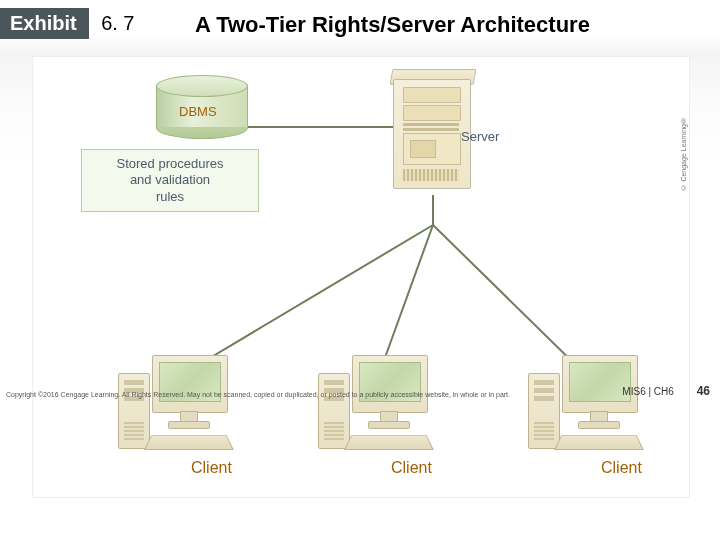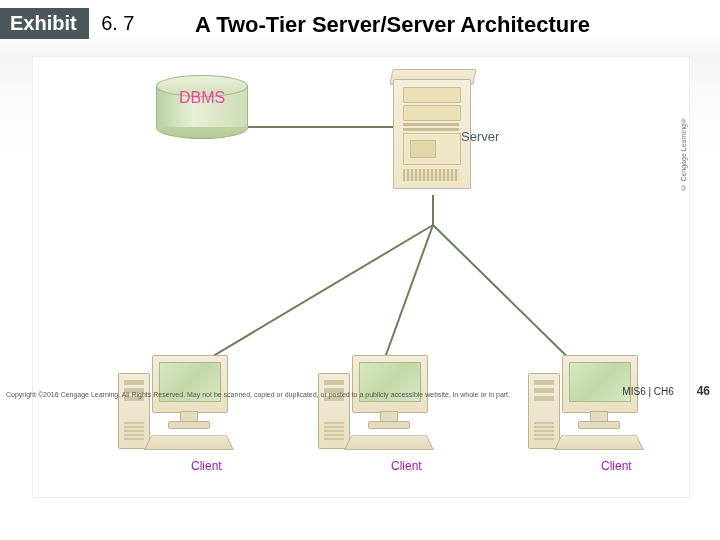--- a/index.html
+++ b/index.html
@@ -5,21 +5,21 @@
 html,body{margin:0;padding:0;width:720px;height:540px;font-family:Arial,Helvetica,sans-serif;background:#fff;overflow:hidden}
 .page{position:relative;width:720px;height:404px;background:linear-gradient(#fff 0,#fff 35px,#f4f4f4 55px,#fbfbfb 100px,#fff 160px,#fff 100%)}
 .header{position:absolute;top:8px;left:0;right:0;height:40px}
 .exh-badge{display:inline-block;background:#4a5659;color:#fff;padding:4px 12px 4px 10px;font-weight:700;font-size:20px}
 .exh-num{display:inline-block;color:#000;font-size:20px;margin-left:8px;vertical-align:top;padding-top:4px}
 .title{position:absolute;left:195px;top:4px;font-size:22px;font-weight:700;color:#000}
 .diagram{position:absolute;top:56px;left:32px;width:656px;height:440px;background:#fff;border:1px solid #eee}
 svg{position:absolute;top:0;left:0}
 .note-box{position:absolute;border:1px solid #b9cfa3;background:#f4f9ee;color:#4b5b6a;font-size:13px;padding:6px 8px;line-height:1.25}
 .lbl{position:absolute;font-size:13px;color:#4a5c6b}
-.lbl-client{font-size:12px;color:#a21caf}
+.lbl-client{font-size:16px;color:#a16207}
 .copyright-side{position:absolute;right:2px;top:60px;font-size:7px;color:#777;writing-mode:vertical-rl;transform:rotate(180deg)}
 .footer{position:absolute;left:6px;bottom:6px;font-size:7px;color:#555}
 .footer-right{position:absolute;right:10px;bottom:6px;font-size:10px;color:#333}
 .pagenum{font-weight:700;font-size:12px;margin-left:20px}
 
 .server{position:absolute;width:78px;height:110px}
 .srv-body{position:absolute;inset:0;background:linear-gradient(#f4eedc,#efe6c9);border:1px solid #bba;border-radius:2px}
 .srv-top{position:absolute;left:-2px;top:-10px;width:82px;height:14px;background:linear-gradient(#f3edd6,#e9dfbe);border:1px solid #bba;border-radius:2px;transform:skewX(-10deg)}
 .srv-panel{position:absolute;left:10px;width:56px;height:14px;background:#eadfb7;border:1px solid #c9bd93;border-radius:1px}
 .srv-slot{position:absolute;left:10px;width:56px;height:3px;background:#c9bd93}
@@ -42,42 +42,47 @@
 .tower:after{content:"";position:absolute;left:5px;top:48px;width:20px;height:20px;background:repeating-linear-gradient(#cfc6a3 0 2px,#e8e0c3 2px 4px)}
 .kb{position:absolute;left:30px;top:78px;width:80px;height:16px;background:linear-gradient(#efe8cf,#e2d9b9);border:1px solid #bdb48f;transform:perspective(60px) rotateX(35deg)}
 </style>
 </head>
 <body>
 <div class="page">
 
 <div class="header">
   <span class="exh-badge">Exhibit</span>
   <span class="exh-num">6. 7</span>
-  <span class="title">A Two-Tier Server/Server Architecture</span>
+  <span class="title">A Two-Tier Rights/Server Architecture</span>
 </div>
 
 <div class="diagram">
 
   <svg width="656" height="440">
     <g stroke="#6f7d5a" stroke-width="2" fill="none">
       <line x1="215" y1="70" x2="360" y2="70"></line>
       <line x1="400" y1="138" x2="400" y2="168"></line>
       <line x1="400" y1="168" x2="145" y2="320"></line>
       <line x1="400" y1="168" x2="345" y2="320"></line>
       <line x1="400" y1="168" x2="555" y2="320"></line>
     </g>
   </svg>
 
   <div class="cyl" style="left:123px;top:18px">
     <div class="cyl-bot"></div>
         <div class="cyl-body"></div>
         <div class="cyl-top"></div>
   </div>
-  <div class="lbl" style="left:146px;top:32px;color:#ec4899;font-size:16px">DBMS</div>
+  <div class="lbl" style="left:146px;top:47px;color:#a16207;font-size:13px">DBMS</div>
 
+  <div class="note-box" style="left:48px;top:92px;width:160px;text-align:center">
+    <span style="white-space:pre-line">Stored procedures
+and validation
+rules</span>
+  </div>
 
   <div class="server" style="left:360px;top:22px">
     <div class="srv-top"></div>
         <div class="srv-body"></div>
     <div class="srv-panel" style="top:8px"></div>
     <div class="srv-panel" style="top:26px"></div>
     <div class="srv-slot" style="top:44px"></div>
     <div class="srv-slot" style="top:49px"></div>
     <div class="srv-big">
           <div class="srv-inner"></div>

